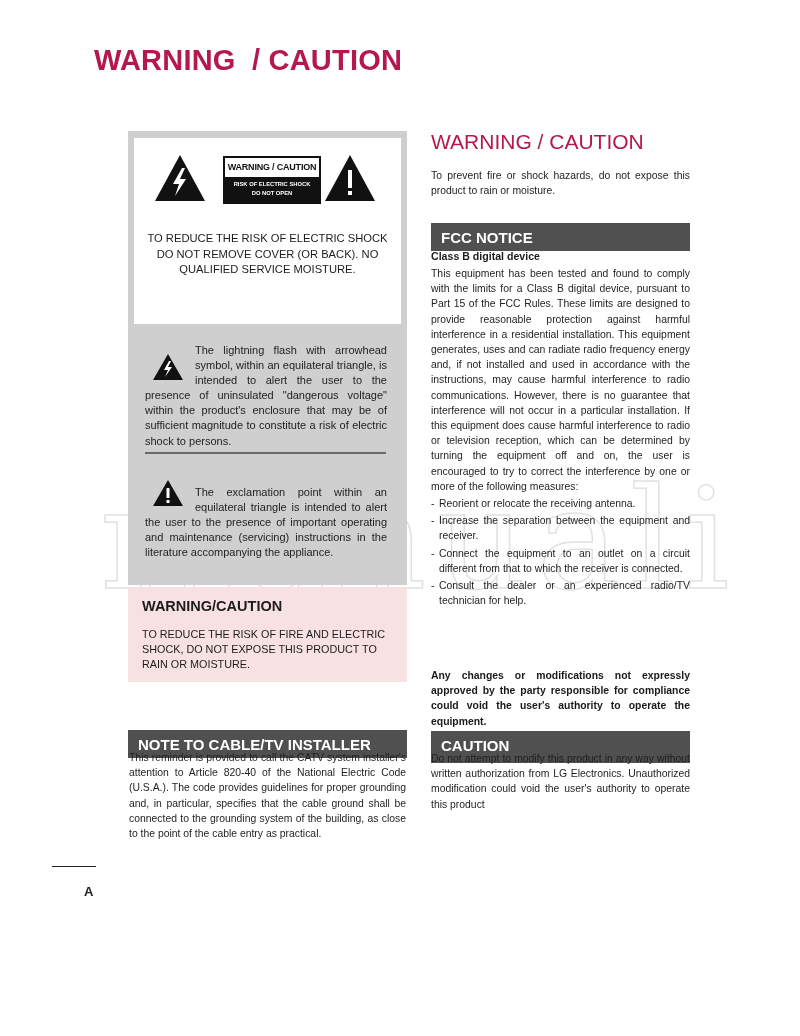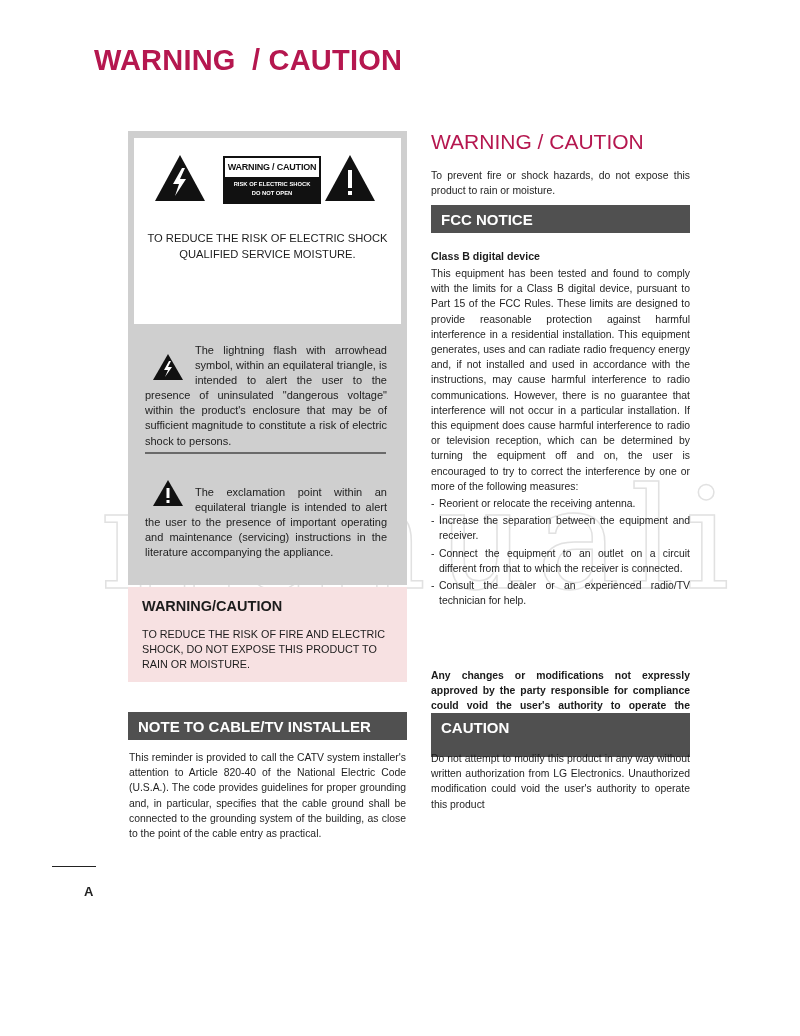--- a/index.html
+++ b/index.html
@@ -21,21 +21,21 @@
          line-height:15.5px; color:#1c1c1c; }
 
   .sym-para { position:absolute; font-size:11px; line-height:15.1px; color:#222; text-align:justify; }
   .divider { position:absolute; left:17px; width:241px; height:2px; background:#6a6a6a; }
 
   .pink-box { position:absolute; left:128px; top:587px; width:279px; height:95px; background:#f7e1e2; }
   .pink-title { position:absolute; left:14px; top:11px; font-size:14.5px; font-weight:bold; color:#1c1c1c; }
   .pink-text { position:absolute; left:14px; top:40px; width:252px; font-size:10.8px; line-height:15.2px; color:#1c1c1c; }
 
   .bar { position:absolute; background:#505050; color:#fff; font-weight:bold; font-size:15px;
-         padding-left:10px; box-sizing:border-box; }
+         padding-left:10px; box-sizing:border-box;margin-top:18px; }
 
   .body-text { position:absolute; font-size:10.4px; line-height:15.2px; color:#1e1e1e; text-align:justify; }
   .right-title { position:absolute; left:431px; top:130px; margin:0; font-size:21px; font-weight:normal; color:#b5174f; }
   .subhead { position:absolute; left:431px; top:250px; font-size:10.6px; font-weight:bold; color:#1c1c1c; }
   .bullets { position:absolute; left:431px; top:496px; width:259px; font-size:10.4px; line-height:15.2px; color:#1e1e1e; }
   .bullet { display:flex; margin-bottom:2px; }
   .bullet .dash { width:8px; flex:0 0 8px; }
   .bullet .btxt { flex:1; text-align:justify; }
   .bold-note { position:absolute; left:431px; top:632px; width:259px; font-size:10.4px; line-height:15.2px;
          font-weight:bold; color:#1a1a1a; text-align:justify;margin-top:36px; }
@@ -67,20 +67,21 @@
         <div>DO NOT OPEN</div>
       </div>
     </div>
     <svg class="tri" style="left:190px;top:16px" width="52" height="48" viewBox="0 0 52 48">
       <polygon points="26,1 51,47 1,47" fill="#111"></polygon>
       <rect x="24" y="16" width="4" height="18" fill="#fff"></rect>
       <rect x="24" y="37" width="4" height="4" fill="#fff"></rect>
     </svg>
     <div class="sign-text">
       <div>TO REDUCE THE RISK OF ELECTRIC SHOCK</div>
+      <div>DO NOT REMOVE COVER (OR BACK). NO</div>
       <div>QUALIFIED SERVICE MOISTURE.</div>
     </div>
   </div>
 
   <svg class="tri" style="left:24px;top:222px" width="32" height="28" viewBox="0 0 32 28">
     <polygon points="16,1 31,27 1,27" fill="#111"></polygon>
     <polygon points="17,8 12,17 16,17 13,24 20,14 16,14 19,8" fill="#fff"></polygon>
   </svg>
   <div class="sym-para" style="left:17px;top:212px;width:242px;">
     <span style="float:left;width:50px;height:44px;"></span><span>The lightning flash with arrowhead symbol, within an equilateral triangle, is intended to alert the user to the presence of uninsulated "dangerous voltage" within the product's enclosure that may be of sufficient magnitude to constitute a risk of electric shock to persons.</span>
@@ -126,17 +127,17 @@
       <span class="btxt">Connect the equipment to an outlet on a circuit different from that to which the receiver is connected.</span>
     </div>
   <div class="bullet">
       <span class="dash">-</span>
       <span class="btxt">Consult the dealer or an experienced radio/TV technician for help.</span>
     </div>
 </div>
 
 <div class="bold-note">Any changes or modifications not expressly approved by the party responsible for compliance could void the user's authority to operate the equipment.</div>
 
-<div class="bar" style="left:431px;top:713px;width:259px;height:44px;line-height:29px;">CAUTION</div>
+<div class="bar" style="left:431px;top:713px;width:259px;height:32px;line-height:29px;">CAUTION</div>
 <div class="body-text" style="left:431px;top:751px;width:259px;">Do not attempt to modify this product in any way without written authorization from LG Electronics. Unauthorized modification could void the user's authority to operate this product</div>
 
 <div class="footer-rule"></div>
 <div class="page-letter">A</div>
 
 </body></html>

